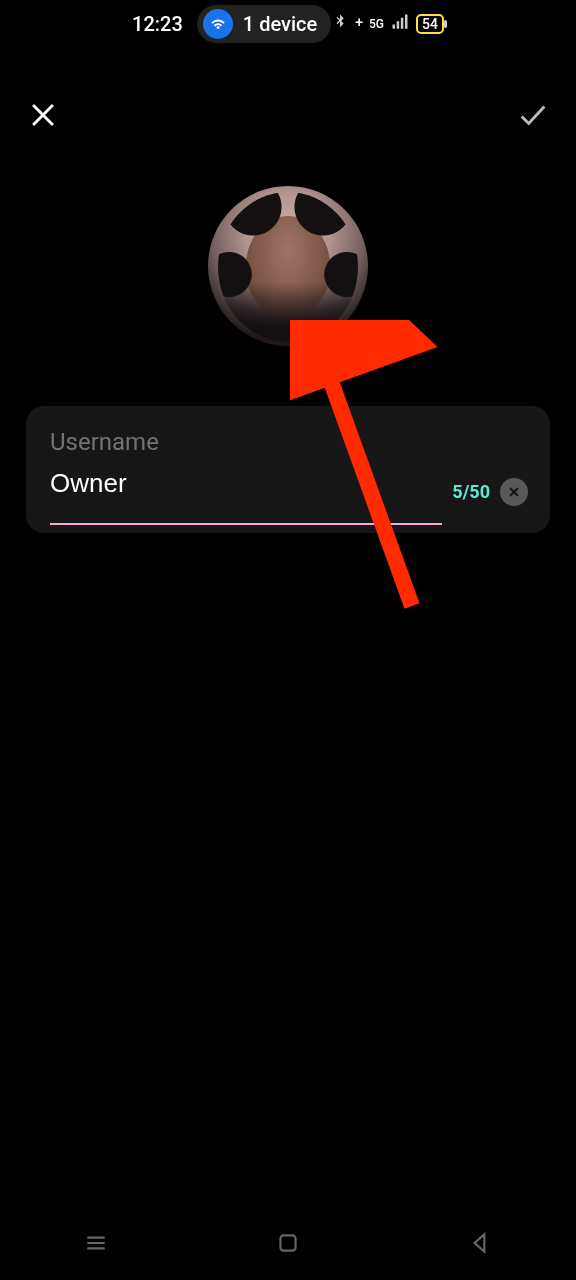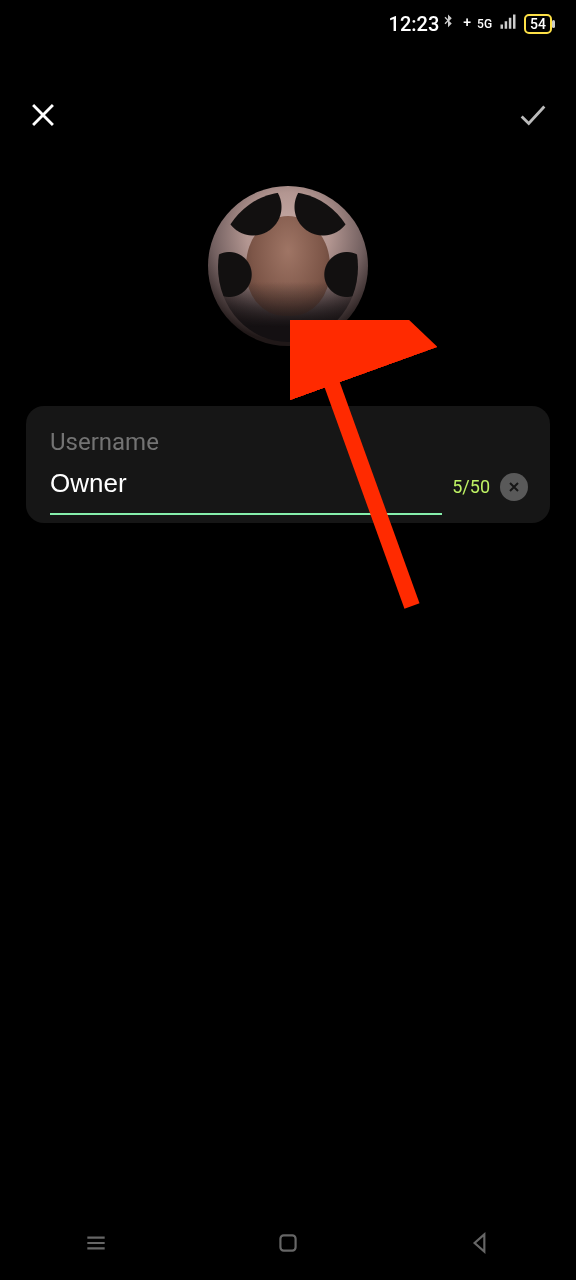--- a/index.html
+++ b/index.html
@@ -8,21 +8,21 @@
       height: 1280px;
       background: #000;
       font-family: -apple-system, BlinkMacSystemFont, "Segoe UI", Roboto, sans-serif;
       overflow: hidden;
       position: relative;
     }
     .status-bar {
       height: 48px;
       display: flex;
       align-items: center;
-      justify-content: flex-end;
+      justify-content: center;
       padding: 9px 24px;
       color: #fff;
       font-size: 20px;
       font-weight: 500;
     }
     .status-left {
       display: flex;
       align-items: center;
       gap: 14px;
     }
@@ -130,31 +130,32 @@
     .field-row {
       display: flex;
       align-items: center;
       margin-top: 10px;
       gap: 10px;
     }
     .field-input {
       flex: 1;
       background: transparent;
       border: none;
-      border-bottom: 2px solid #86efac;
+      border-bottom: 2px solid #f9a8d4;
       color: #fff;
       font-size: 26px;
-      padding: 2px 0 14px;
+      padding: 2px 0 24px;
       outline: none;
       caret-color: #1a73e8;
     }
     .counter {
-      color: #bef264;
+      color: #5eead4;
       font-size: 18px;
       margin-bottom: 8px;
+      font-weight: bold;
     }
     .clear-btn {
       width: 28px;
       height: 28px;
       background: #595959;
       border-radius: 50%;
       display: flex;
       align-items: center;
       justify-content: center;
       color: #111;
@@ -172,20 +173,28 @@
       color: #666;
     }
     .nav-icon { width: 26px; height: 26px; }
   </style>
 </head>
 <body>
 
 <div class="status-bar">
   <div class="status-left">
     <span>12:23</span>
+    <div class="device-chip">
+      <span class="wifi-badge">
+        <svg viewBox="0 0 24 24" width="18" height="18" fill="#fff">
+            <path d="M12 18.5a2 2 0 100-4 2 2 0 000 4zm-5.6-5.1a8 8 0 0111.2 0l-1.8 1.8a5.4 5.4 0 00-7.6 0zM3 9.9a12.7 12.7 0 0118 0l-1.8 1.8a10.2 10.2 0 00-14.4 0z"></path>
+          </svg>
+      </span>
+      <span>1 device</span>
+    </div>
   </div>
   <div class="status-right">
     <span>
       <svg viewBox="0 0 24 24" width="18" height="18" fill="#ccc">
           <path d="M12 2l5 5-3.5 3.5L17 14l-5 5v-7.3L8.6 15l-1.2-1.2L11 10 7.4 6.2 8.6 5 12 8.3z"></path>
         </svg>
     </span>
     <span style="font-size:14px; position:relative; top:-2px">+</span>
     <span style="font-size:12px">5G</span>
     <span>

